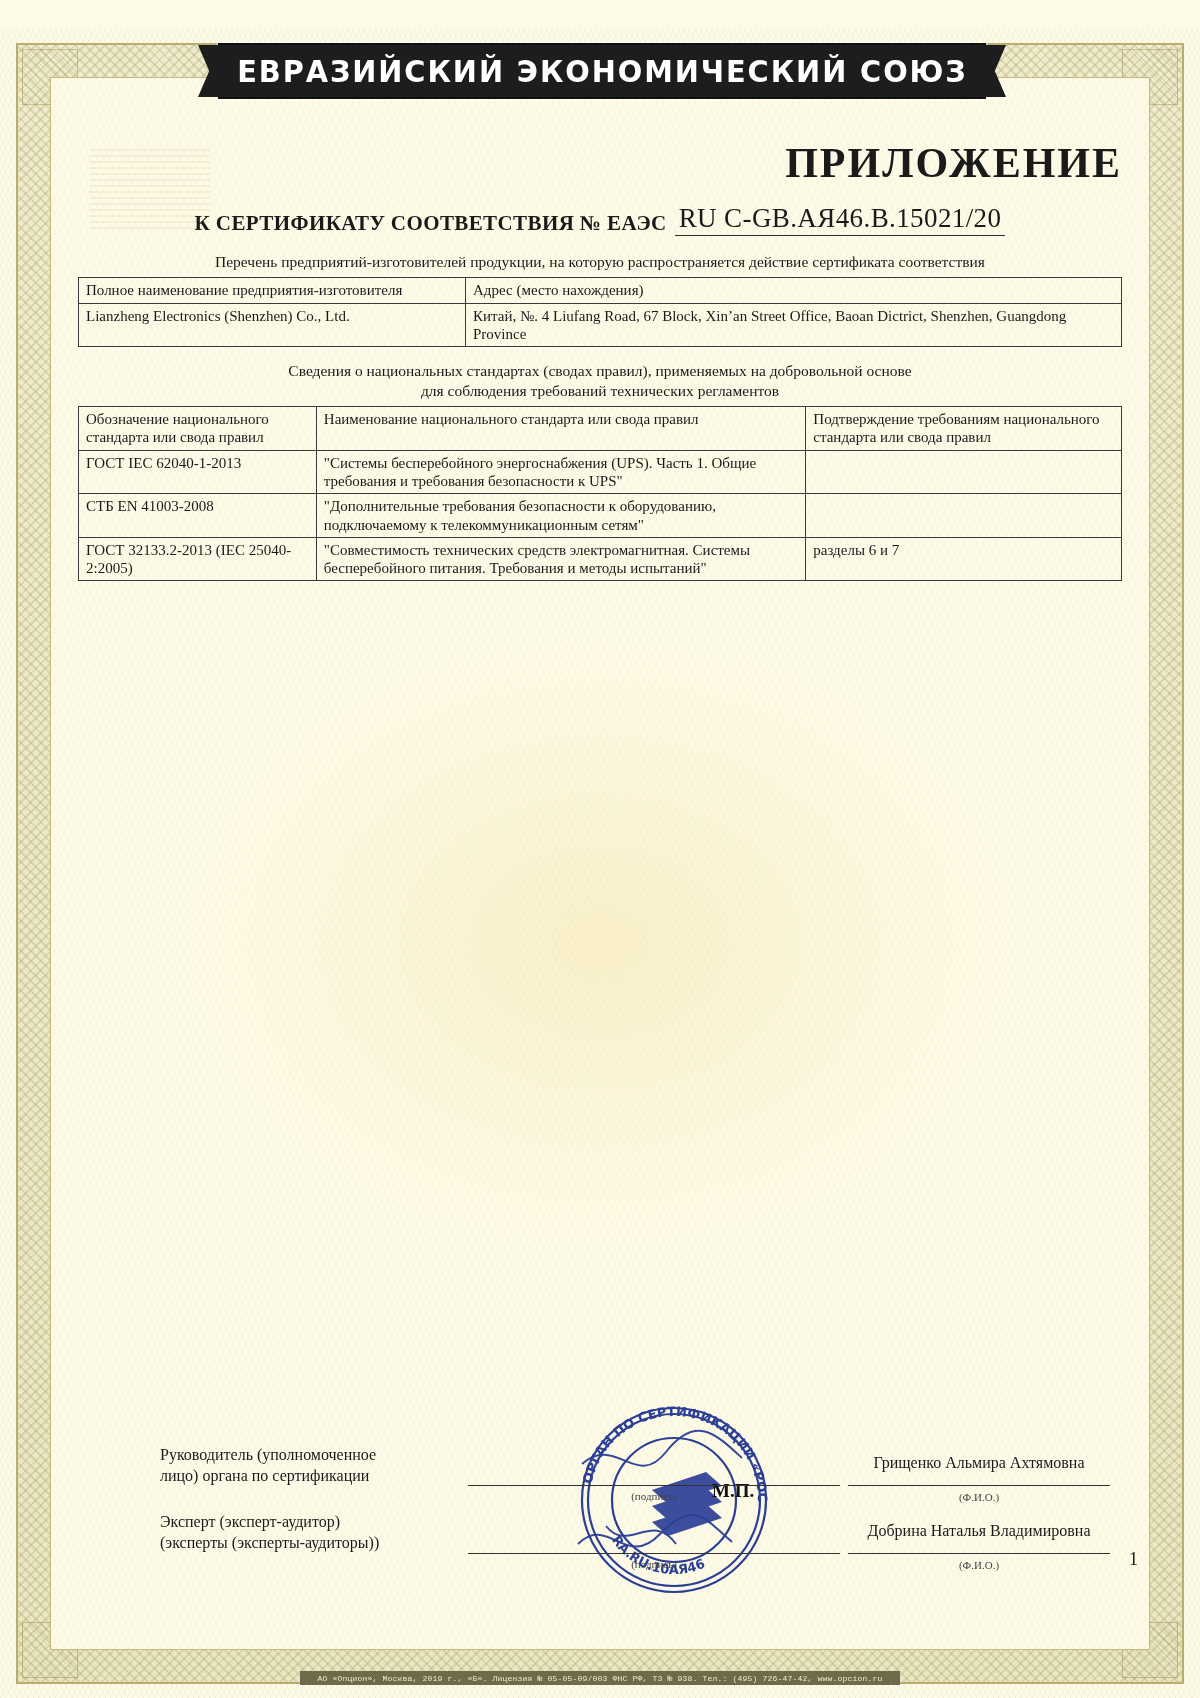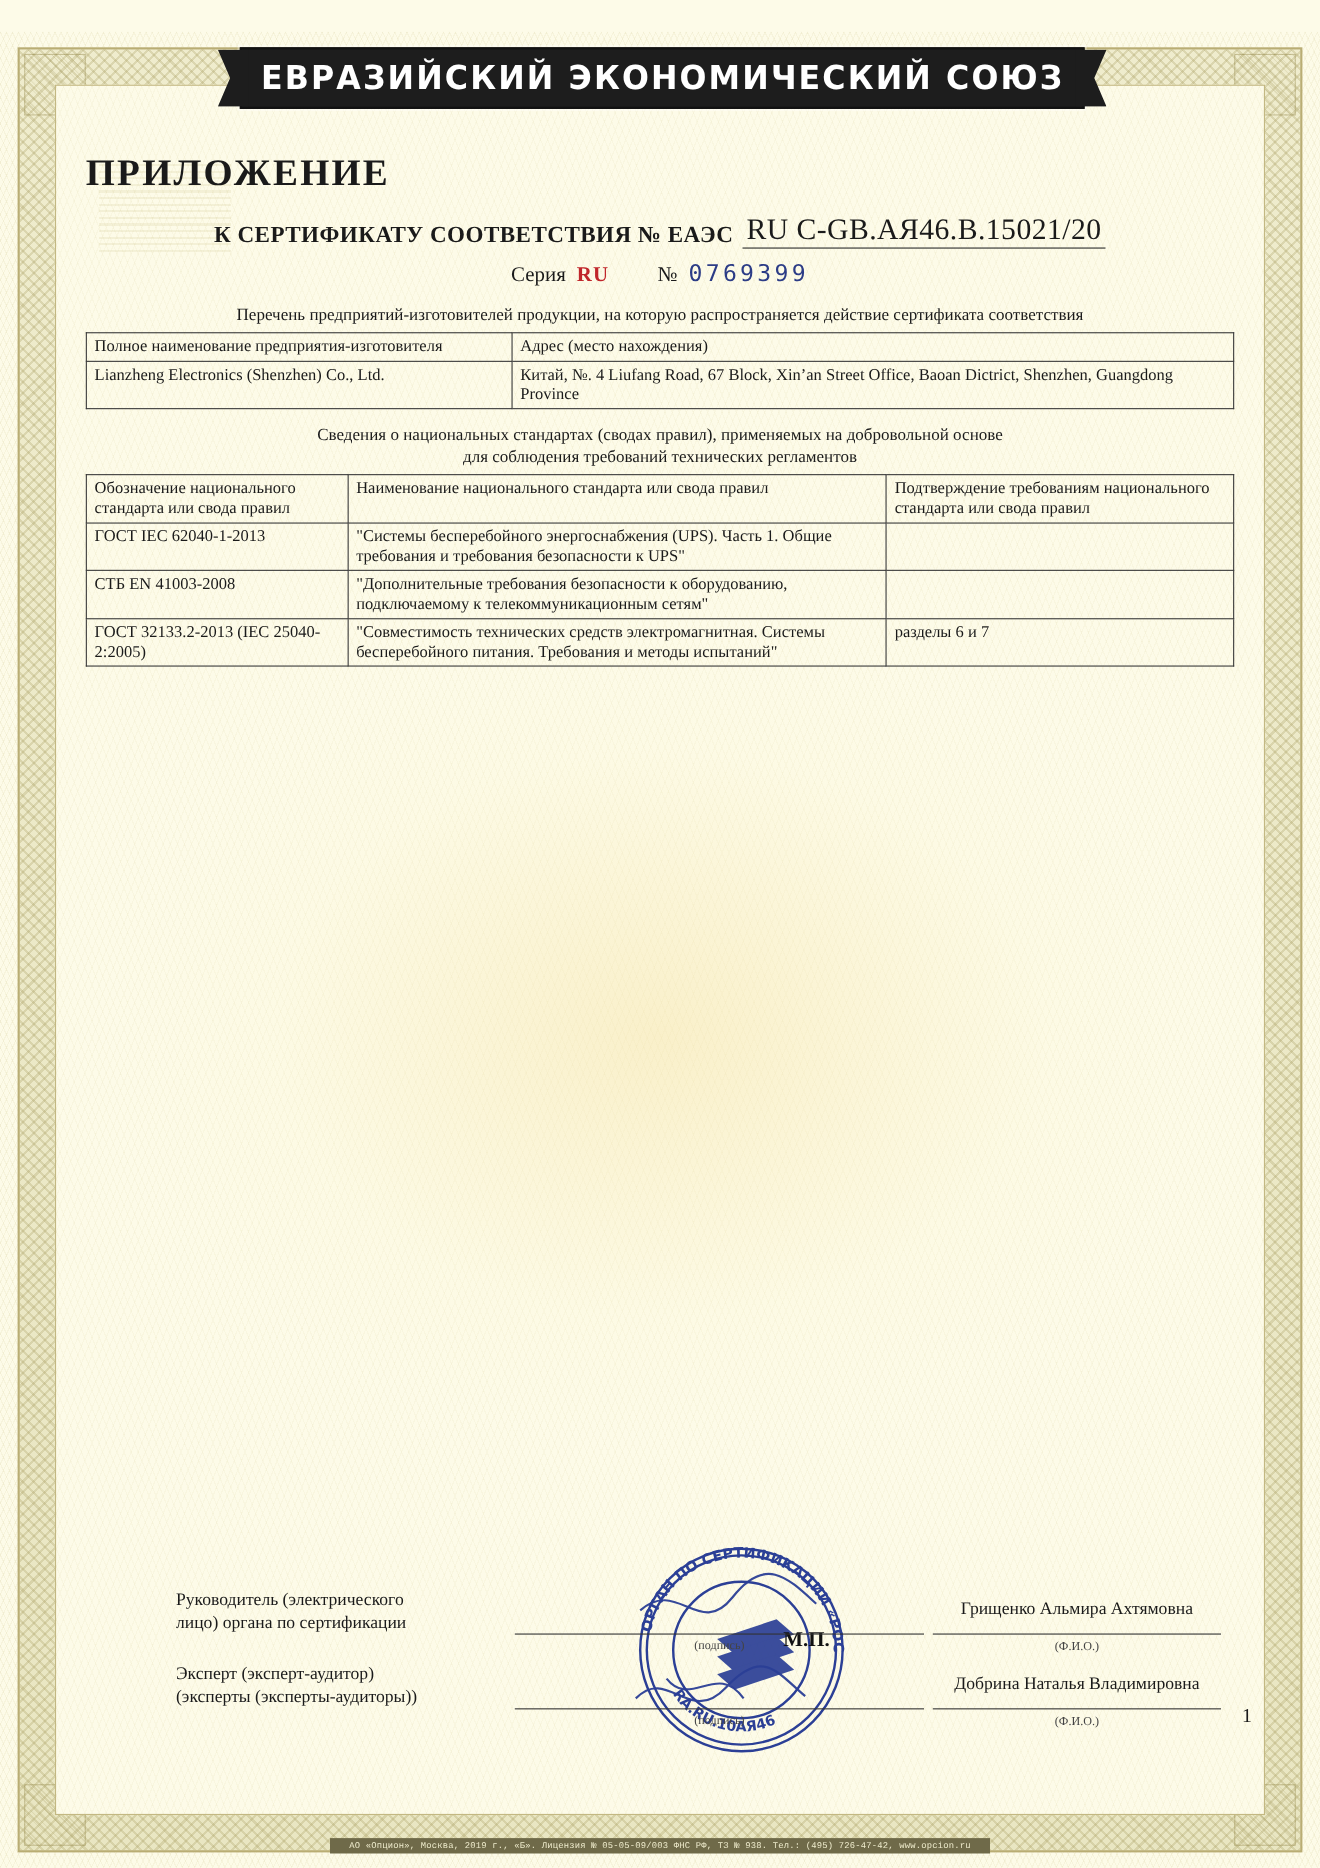--- a/index.html
+++ b/index.html
@@ -63,21 +63,21 @@
   .banner span{
     position:relative;z-index:2;
     color:#fff;font-family:"DejaVu Sans", sans-serif;font-weight:bold;
     font-size:30px;letter-spacing:2px;
     transform:scaleX(.96);
   }
 
   
   .content{position:absolute;left:78px;top:92px;width:1044px;}
   h1.doc-title{
-    text-align:left;font-size:34px;font-weight:bold;letter-spacing:2px;
+    text-align:right;font-size:42px;font-weight:bold;letter-spacing:2px;
     margin:18px 0 16px 0;
   }
   .subtitle{
     text-align:center;font-size:21px;font-weight:bold;letter-spacing:.4px;
     display:flex;justify-content:center;align-items:flex-end;gap:8px;
   }
   .subtitle .num{
     font-weight:normal;border-bottom:1px solid #2b2b2b;padding:0 4px 1px 4px;
     font-size:27px;
     text-align:center;
@@ -177,26 +177,20 @@
 
   <div class="content">
 
     <h1 class="doc-title">ПРИЛОЖЕНИЕ</h1>
 
     <div class="subtitle">
       <span>К СЕРТИФИКАТУ СООТВЕТСТВИЯ № ЕАЭС</span>
       <span class="num">RU C-GB.АЯ46.В.15021/20</span>
     </div>
 
-    <div class="serial-row">
-      <span class="lab">Серия</span>
-      <span class="ru">RU</span>
-      <span class="nosign">№</span>
-      <span class="digits">0769399</span>
-    </div>
 
     <div class="lead">Перечень предприятий-изготовителей продукции, на которую распространяется действие сертификата соответствия</div>
 
     <table class="t1">
       <tbody>
           <tr>
         <th>Полное наименование предприятия-изготовителя</th>
         <th>Адрес (место нахождения)</th>
       </tr>
       <tr>
@@ -265,21 +259,21 @@
       <path d="M26 70 C 60 40, 80 96, 110 58 S 160 40, 186 64"></path>
       <path d="M22 150 C 52 120, 70 176, 104 140 S 150 126, 176 148"></path>
       <path d="M50 132 C 72 160, 96 116, 120 150"></path>
     </g>
   </svg>
   <div class="mp">М.П.</div>
 
   <div class="sig">
     <div class="sig-row">
       <div class="sig-label">
-        <div>Руководитель (электрического</div>
+        <div>Руководитель (уполномоченное</div>
         <div>лицо) органа по сертификации</div>
       </div>
       <div class="sig-line">
         <span class="sig-cap">(подпись)</span>
       </div>
       <div class="sig-name">
         <span class="nm">Грищенко Альмира Ахтямовна</span>
         <span class="fio">(Ф.И.О.)</span>
       </div>
     </div>

